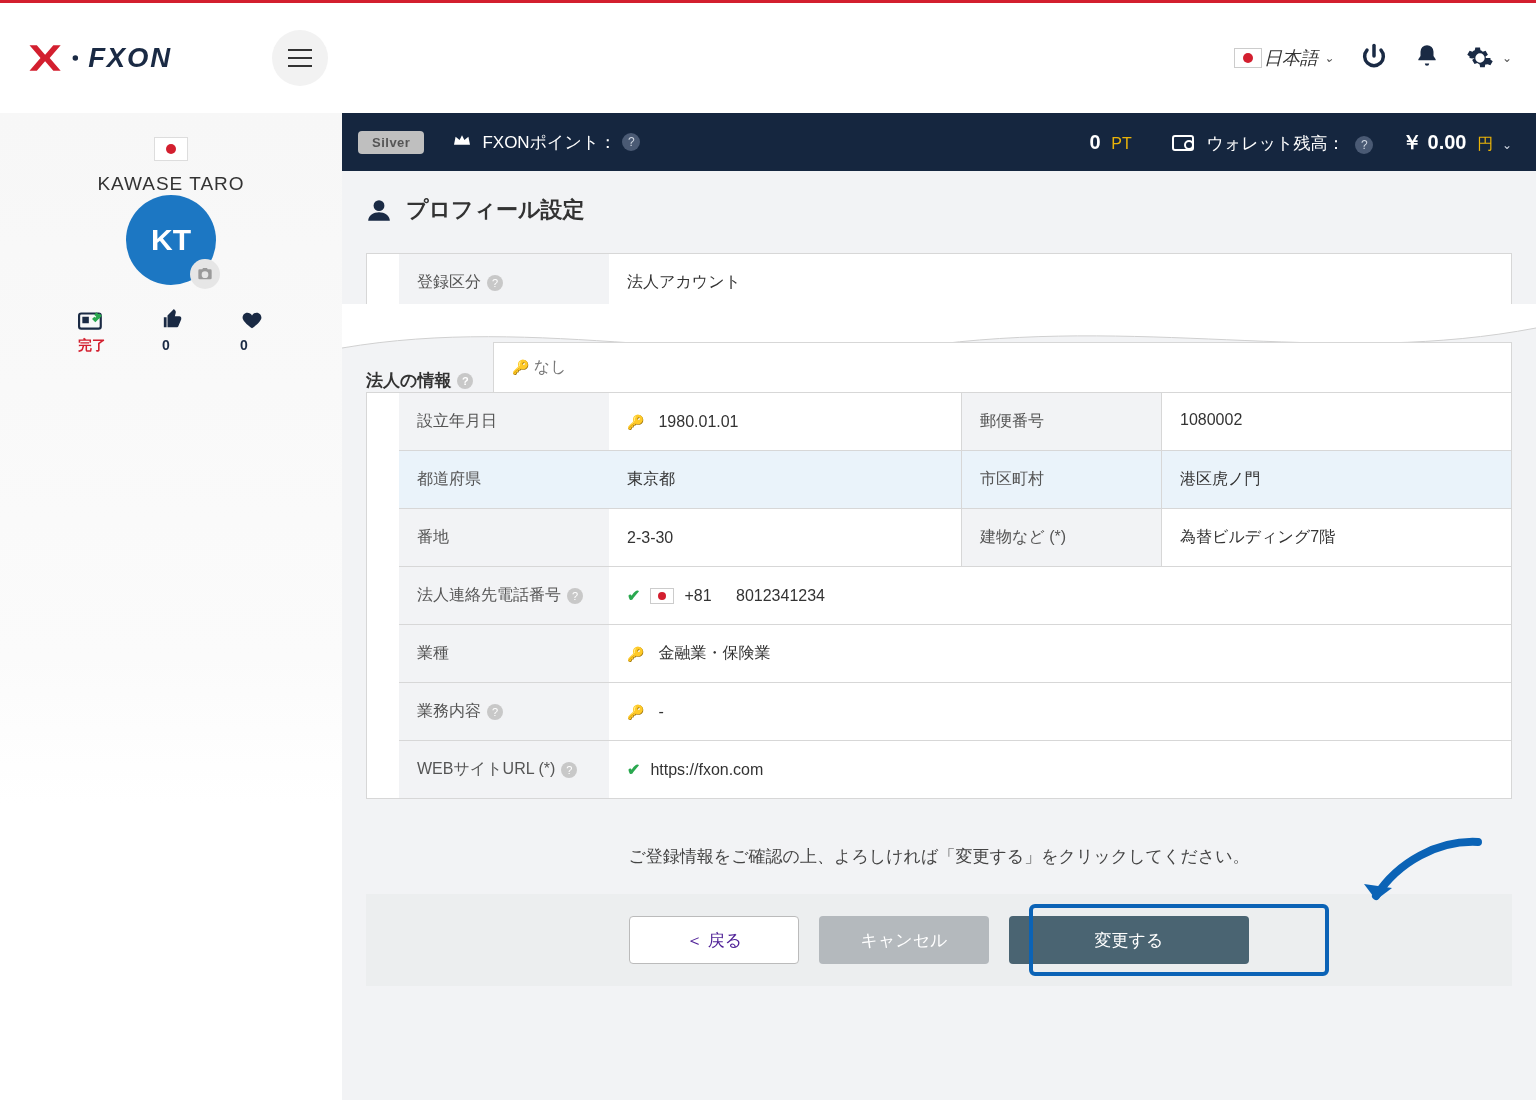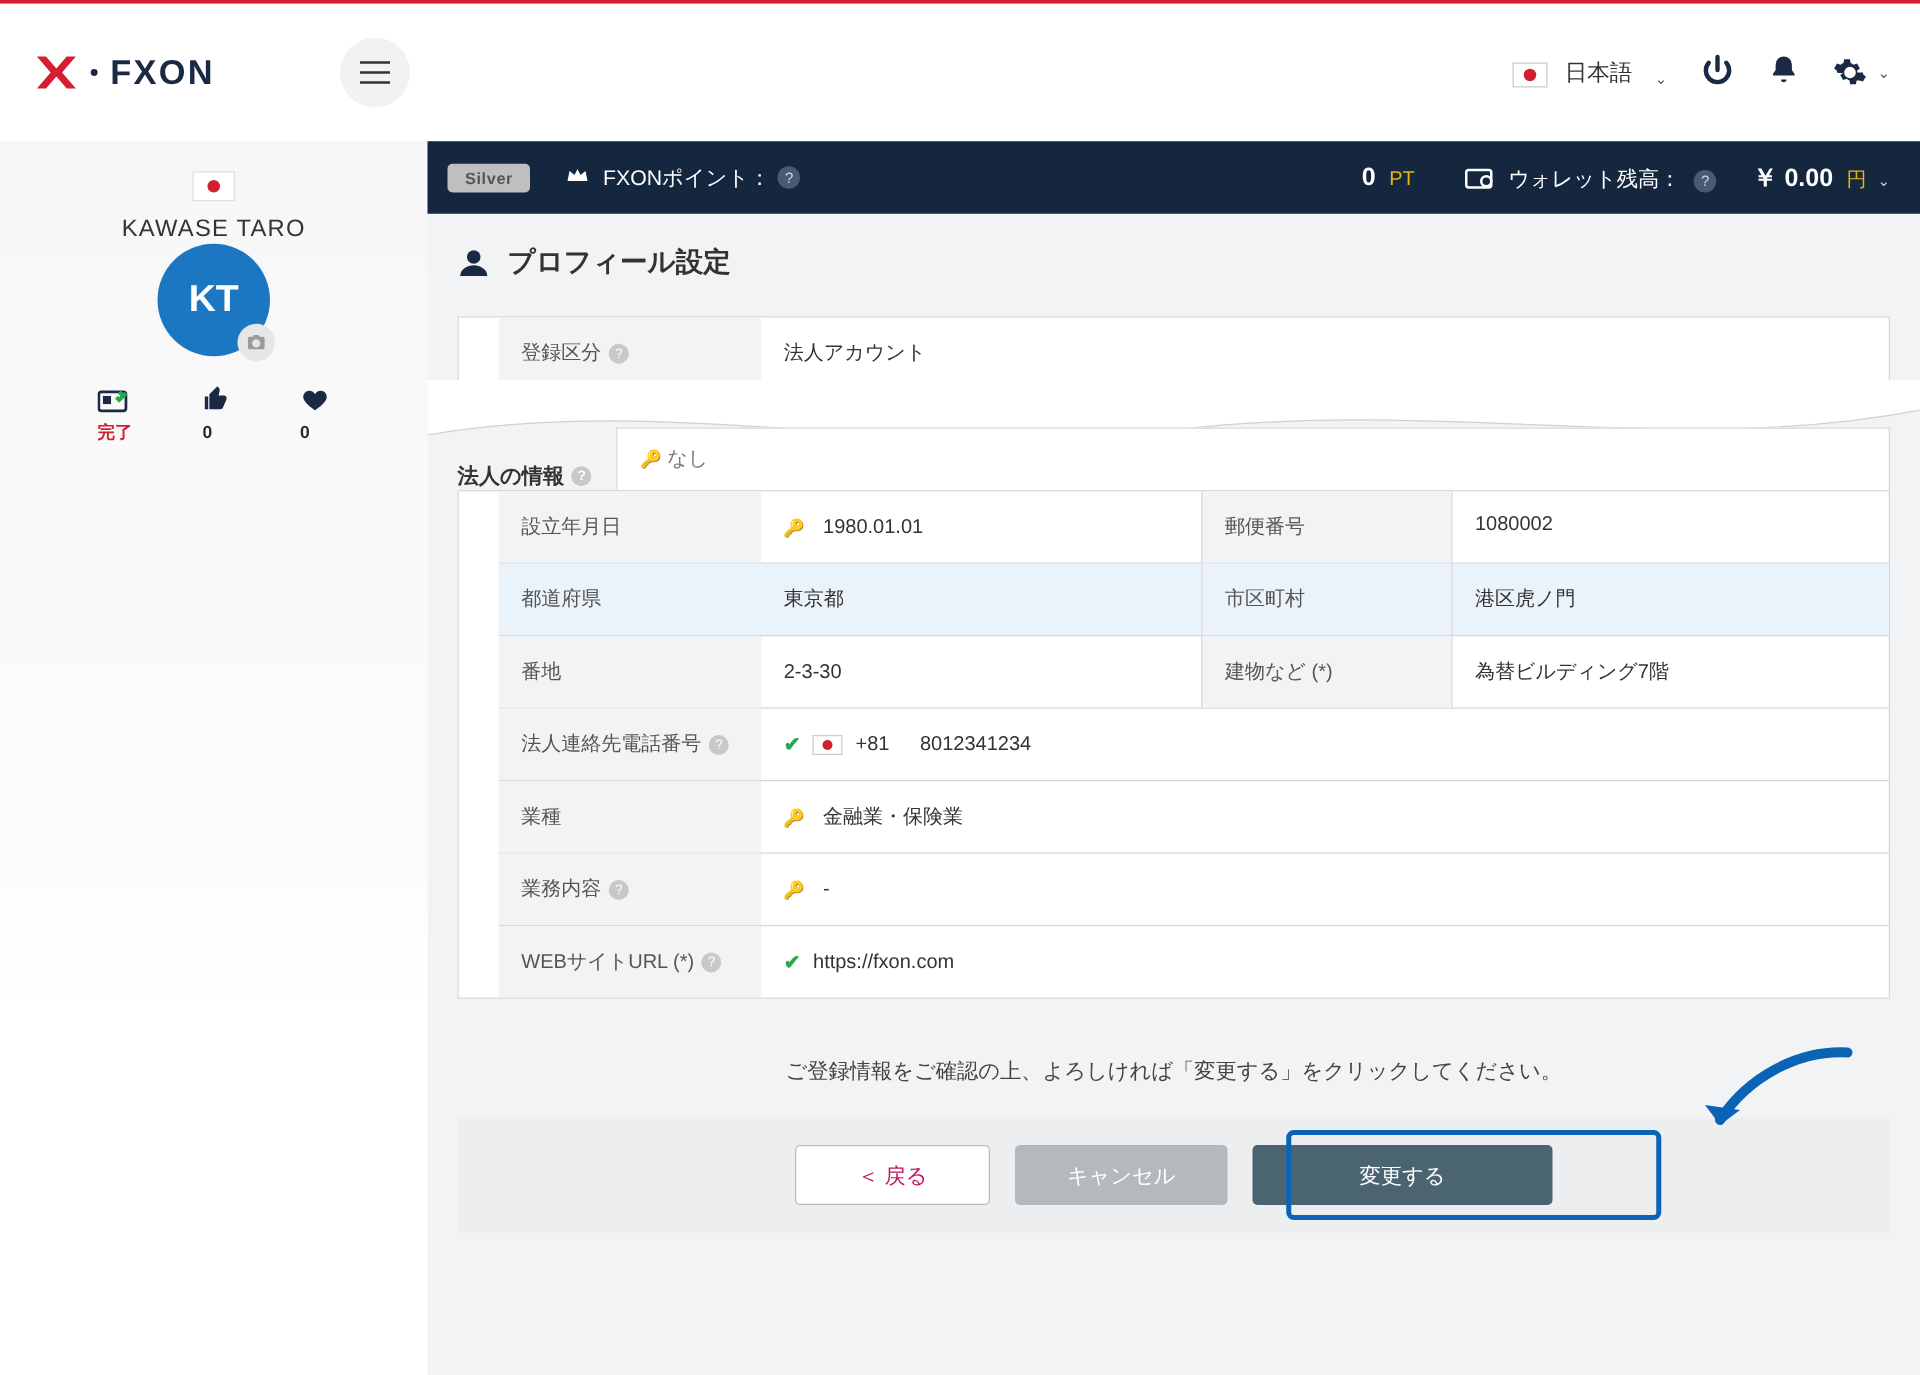--- a/index.html
+++ b/index.html
@@ -1,26 +1,26 @@
 <!DOCTYPE html>
 <html><head>
 <meta charset="utf-8">
 <style>
 * { box-sizing: border-box; margin: 0; padding: 0; }
 body { font-family: -apple-system, "Hiragino Sans", "Yu Gothic", Meiryo, sans-serif; background: #fff; width: 1536px; height: 1100px; overflow: hidden; color: #333; }
 .topline { height: 3px; background: #d31f2f; }
 
 
 .header { height: 110px; display: flex; align-items: center; padding: 0 24px; background: #fff; }
-.logo { display: flex; align-items: flex-start; gap: 8px; }
+.logo { display: flex; align-items: flex-start; gap: 8px; font-style: italic; }
 .logo svg { height: 38px; }
 .hamburger { margin-left: 28px; width: 56px; height: 56px; border-radius: 50%; background: #f2f2f2; display: flex; flex-direction: column; align-items: center; justify-content: center; gap: 6px; }
 .hamburger span { width: 24px; height: 2px; background: #333; }
 .header-right { margin-left: auto; display: flex; align-items: center; gap: 26px; }
-.lang { display: flex; align-items: flex-end; gap: 14px; font-size: 18px; color: #333; }
+.lang { display: flex; align-items: center; gap: 2px; font-size: 18px; color: #333; font-style: italic; }
 .jpflag { width: 28px; height: 20px; border: 1px solid #ccc; background: #fff; position: relative; display: inline-block; }
 .jpflag::after { content: ""; position: absolute; width: 10px; height: 10px; background: #d31f2f; border-radius: 50%; top: 50%; left: 50%; transform: translate(-50%,-50%); }
 .hdr-icon { color: #1a2a44; cursor: pointer; }
 .caret { font-size: 12px; color: #555; margin-left: 4px; }
 
 
 .main { display: flex; height: calc(1100px - 113px); }
 .sidebar { width: 342px; background: linear-gradient(#f7f7f7,#fbfbfb 55%, #fff 70%); padding-top: 24px; display: flex; flex-direction: column; align-items: center; border-right: 0; }
 .content { flex: 1; background: #f2f3f5; display: flex; flex-direction: column; }
 
@@ -67,21 +67,21 @@
 .section-h { font-weight:700; font-size:17px; color:#333; padding:0 0 0 24px; margin-top:-4px; position:relative; z-index:3; display:flex; align-items:center; gap:6px;}
 
 
 .wave-wrap { position: relative; height: 64px; margin: -8px 0 -26px 0; }
 .wave-wrap svg { position:absolute; inset:0; width:100%; height:100%; }
 
 
 .note { text-align:center; font-size:17px; color:#444; margin-top:46px; }
 .actions { margin: 26px 24px 0 24px; background:#eceeef; padding:22px; display:flex; justify-content:center; gap:20px; position:relative;}
 .btn { height:48px; border-radius:4px; font-size:17px; display:flex; align-items:center; justify-content:center; cursor:pointer; }
-.btn-back { width:156px; background:#fff; border:1px solid #bbb; color:#be185d; }
+.btn-back { width:170px; background:#fff; border:1px solid #bbb; color:#4c1d95; }
 .btn-cancel { width:170px; background:#b4b9bd; color:#fff; border:0;}
 .btn-submit { width:240px; background:#4a6472; color:#fff; border:0;}
 .highlight-box { position:absolute; border:4px solid #0b63b6; border-radius:6px; width:300px; height:72px; pointer-events:none; }
 
 
 .arrow-ann { position:absolute; right:24px; top:-60px; }
 </style>
 </head>
 <body>
 

